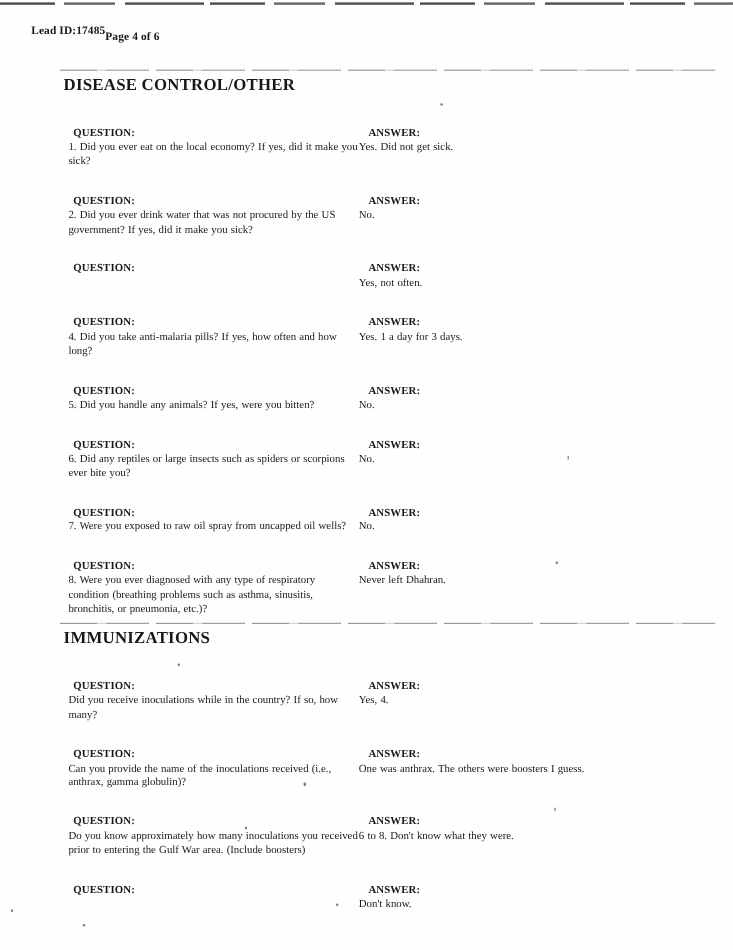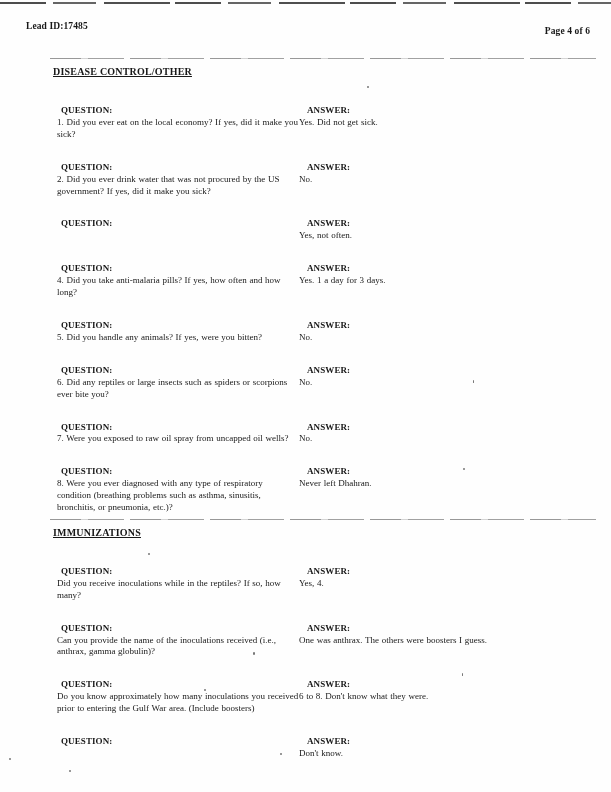--- a/index.html
+++ b/index.html
@@ -28,21 +28,20 @@
       #2e2e2e 0px, #2e2e2e 46px,
       rgba(0,0,0,0) 46px, rgba(0,0,0,0) 53px,
       #4a4a4a 53px, #4a4a4a 96px,
       rgba(0,0,0,0) 96px, rgba(0,0,0,0) 104px,
       #303030 104px, #303030 170px,
       rgba(0,0,0,0) 170px, rgba(0,0,0,0) 175px);
     opacity: .85;
   }
   .page-header {
     display: flex;
-    justify-content: space-between;
     align-items: flex-start;
     margin: 20px 21px 0 26px;
     font-size: 9.5px;
     font-weight: bold;
     line-height: 12px;
     letter-spacing: .1px;
   }
   .page-number { position: relative; top: 5px; }
 
   .content {
@@ -58,25 +57,24 @@
     margin-left: -2px;
     background: repeating-linear-gradient(90deg,
       #8d8d8d 0px, #8d8d8d 31px,
       #cfcfcf 31px, #cfcfcf 38px,
       #979797 38px, #979797 74px,
       rgba(0,0,0,0) 74px, rgba(0,0,0,0) 80px);
     opacity: .9;
   }
   .section-title {
     margin: 6px 0 6px 1px;
-    font-size: 10px;
+    font-size: 14px;
     font-weight: bold;
     letter-spacing: .2px;
     line-height: 13px;
-    text-decoration: underline;
   }
   .qa-row {
     display: grid;
     grid-template-columns: 247px 301px;
     align-items: start;
   }
   .qa-label { font-weight: bold; letter-spacing: .1px; margin-top: 21px; }
   .q-col .qa-label { padding-left: 9px; }
   .q-col .qa-text  { padding-left: 5px; }
   .a-col .qa-label { padding-left: 8px; }
@@ -185,21 +183,21 @@
               <div class="qa-text">Never left Dhahran.</div>
             </div>
           </div>
         </div>
         <div class="section">
           <div class="section-rule"></div>
           <div class="section-title">IMMUNIZATIONS</div>
           <div class="qa-row">
             <div class="q-col">
               <div class="qa-label">QUESTION:</div>
-              <div class="qa-text">Did you receive inoculations while in the reptiles?  If so, how many?</div>
+              <div class="qa-text">Did you receive inoculations while in the country?  If so, how many?</div>
             </div>
             <div class="a-col">
               <div class="qa-label">ANSWER:</div>
               <div class="qa-text">Yes, 4.</div>
             </div>
           </div>
           <div class="qa-row">
             <div class="q-col">
               <div class="qa-label">QUESTION:</div>
               <div class="qa-text">Can you provide the name of the inoculations received (i.e., anthrax, gamma globulin)?</div>

